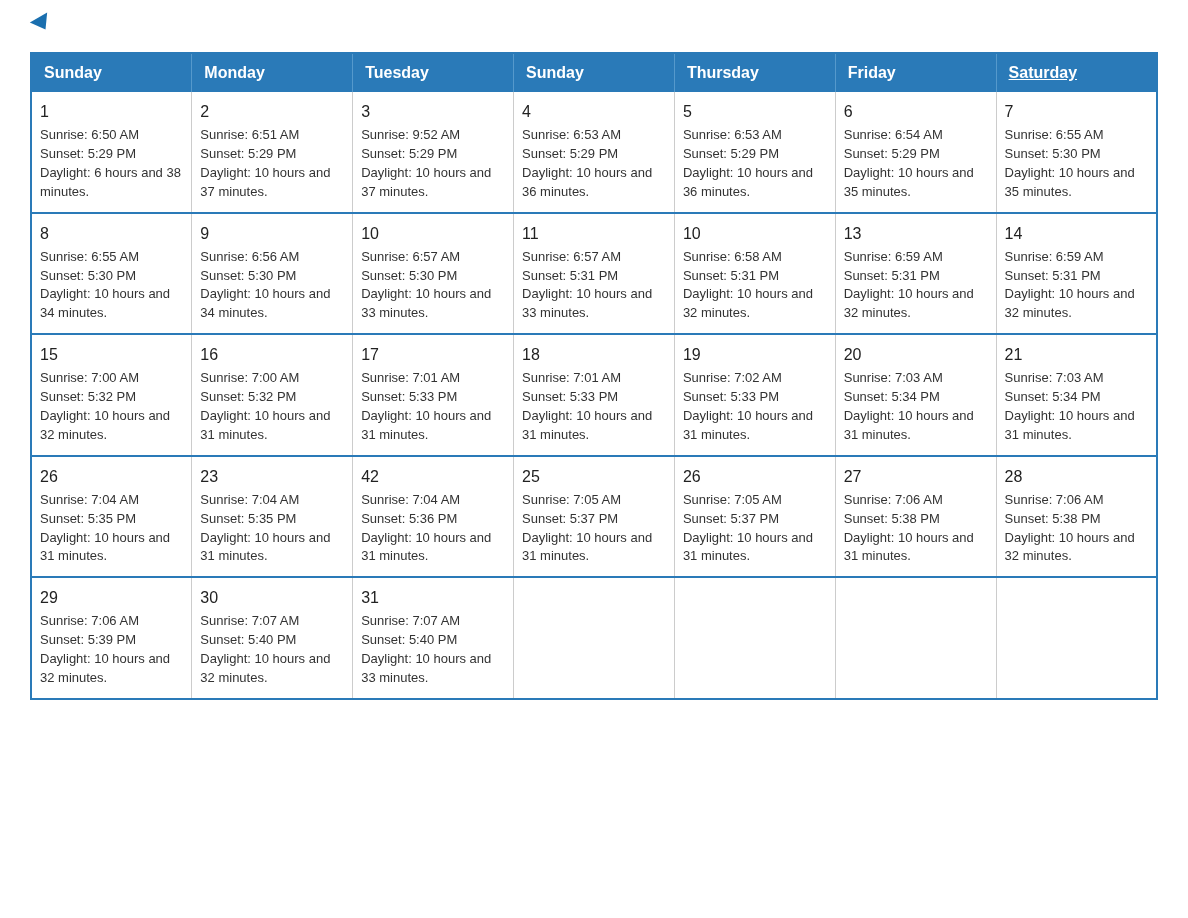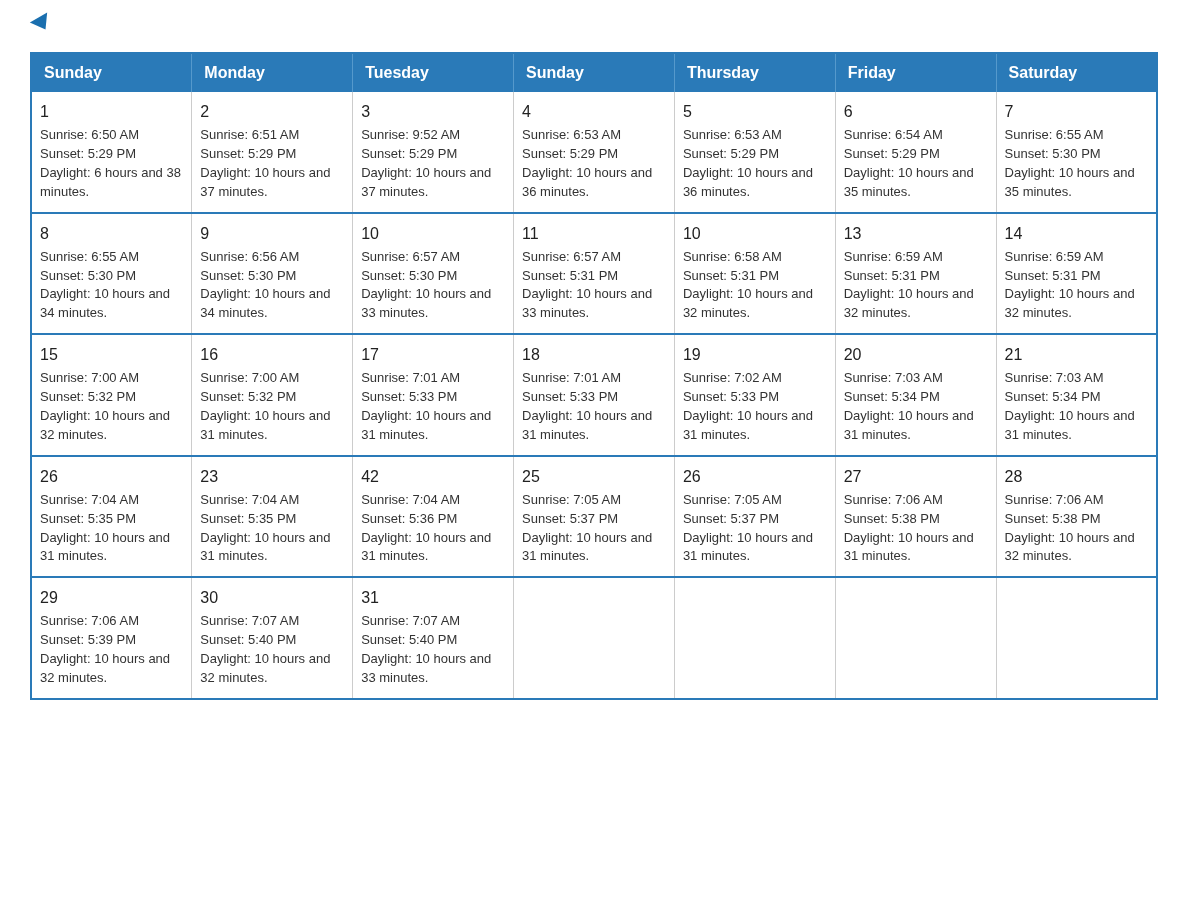--- a/index.html
+++ b/index.html
@@ -69,21 +69,21 @@
     }
     .calendar th {
       background-color: #2a7ab8;
       color: #fff;
       padding: 10px 12px;
       font-size: 16px;
       font-weight: bold;
       text-align: left;
       border-right: 1px solid #5599cc;
     }
-    .calendar th:last-child { border-right: none; }
+    .calendar th:last-child { border-right: none; text-decoration: underline; }
     .calendar td {
       vertical-align: top;
       padding: 8px 8px 10px 8px;
       border-right: 1px solid #ccc;
       border-bottom: 2px solid #2a7ab8;
       width: 14.28%;
       font-size: 13px;
       color: #333;
       line-height: 1.45;
     }

